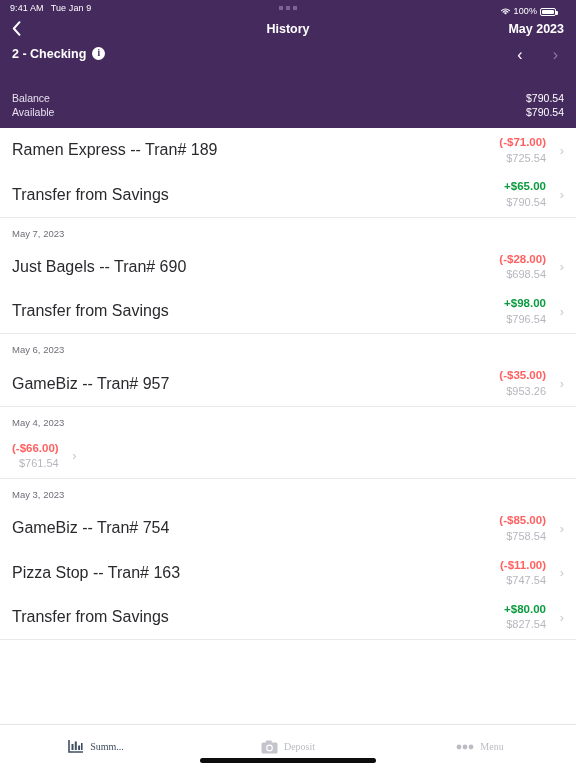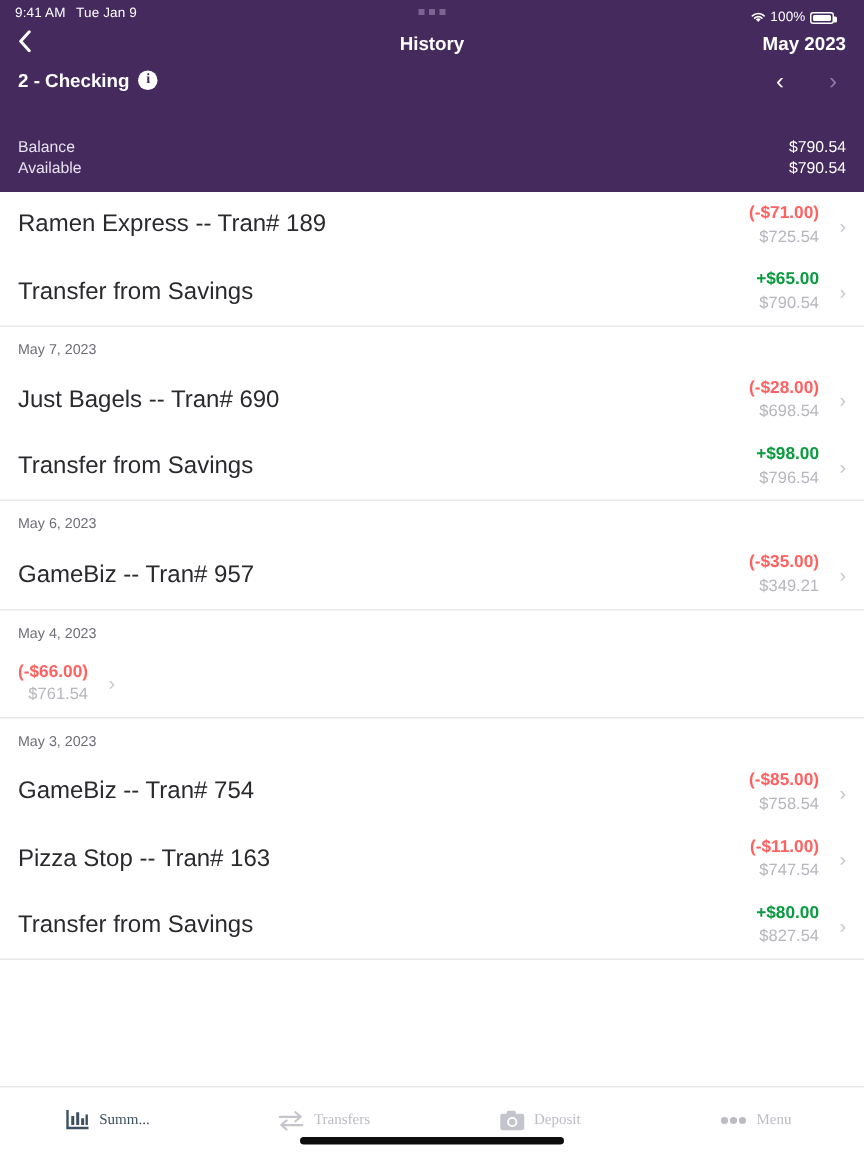--- a/index.html
+++ b/index.html
@@ -192,21 +192,21 @@
           </div>
           <div class="txn-chev">›</div>
         </div>
       </div>
       <div class="group">
         <div class="group-date">May 6, 2023</div>
         <div class="txn">
           <div class="txn-desc">GameBiz -- Tran# 957</div>
           <div class="txn-right">
             <div class="txn-amt neg">(-$35.00)</div>
-            <div class="txn-bal">$349.21</div>
+            <div class="txn-bal">$953.26</div>
           </div>
           <div class="txn-chev">›</div>
         </div>
       </div>
       <div class="group">
         <div class="group-date">May 4, 2023</div>
         <div class="txn">
           <div class="txn-right">
             <div class="txn-amt neg">(-$66.00)</div>
             <div class="txn-bal">$761.54</div>
@@ -251,29 +251,20 @@
             <rect x="3.5" y="5" width="2" height="6" fill="#3d4f63"></rect>
             <rect x="6.8" y="2.5" width="2" height="8.5" fill="#3d4f63"></rect>
             <rect x="10.1" y="6.5" width="2" height="4.5" fill="#3d4f63"></rect>
             <rect x="13" y="4" width="1.6" height="7" fill="#3d4f63"></rect>
           </svg>
         </span>
         <span class="tab-label">Summ...</span>
       </div>
       <div class="tab">
         <span class="ic">
-          <svg width="18" height="14" viewBox="0 0 18 14">
-            <path d="M1.5 4.5 L15 4.5 M12 1.5 L15.5 4.5 L12 7.5" stroke="#c4c4cc" stroke-width="1.5" fill="none" stroke-linecap="round" stroke-linejoin="round"></path>
-            <path d="M16.5 10 L3 10 M6 7 L2.5 10 L6 13" stroke="#c4c4cc" stroke-width="1.5" fill="none" stroke-linecap="round" stroke-linejoin="round"></path>
-          </svg>
-        </span>
-        <span class="tab-label">Transfers</span>
-      </div>
-      <div class="tab">
-        <span class="ic">
           <svg width="17" height="14" viewBox="0 0 17 14">
             <rect x="0.5" y="2.5" width="16" height="11" rx="1.6" fill="#c4c4cc"></rect>
             <rect x="4.8" y="0.5" width="6" height="3" rx="1" fill="#c4c4cc"></rect>
             <circle cx="8.5" cy="8" r="3.4" fill="#ffffff"></circle>
             <circle cx="8.5" cy="8" r="2.2" fill="#c4c4cc"></circle>
           </svg>
         </span>
         <span class="tab-label">Deposit</span>
       </div>
       <div class="tab">

